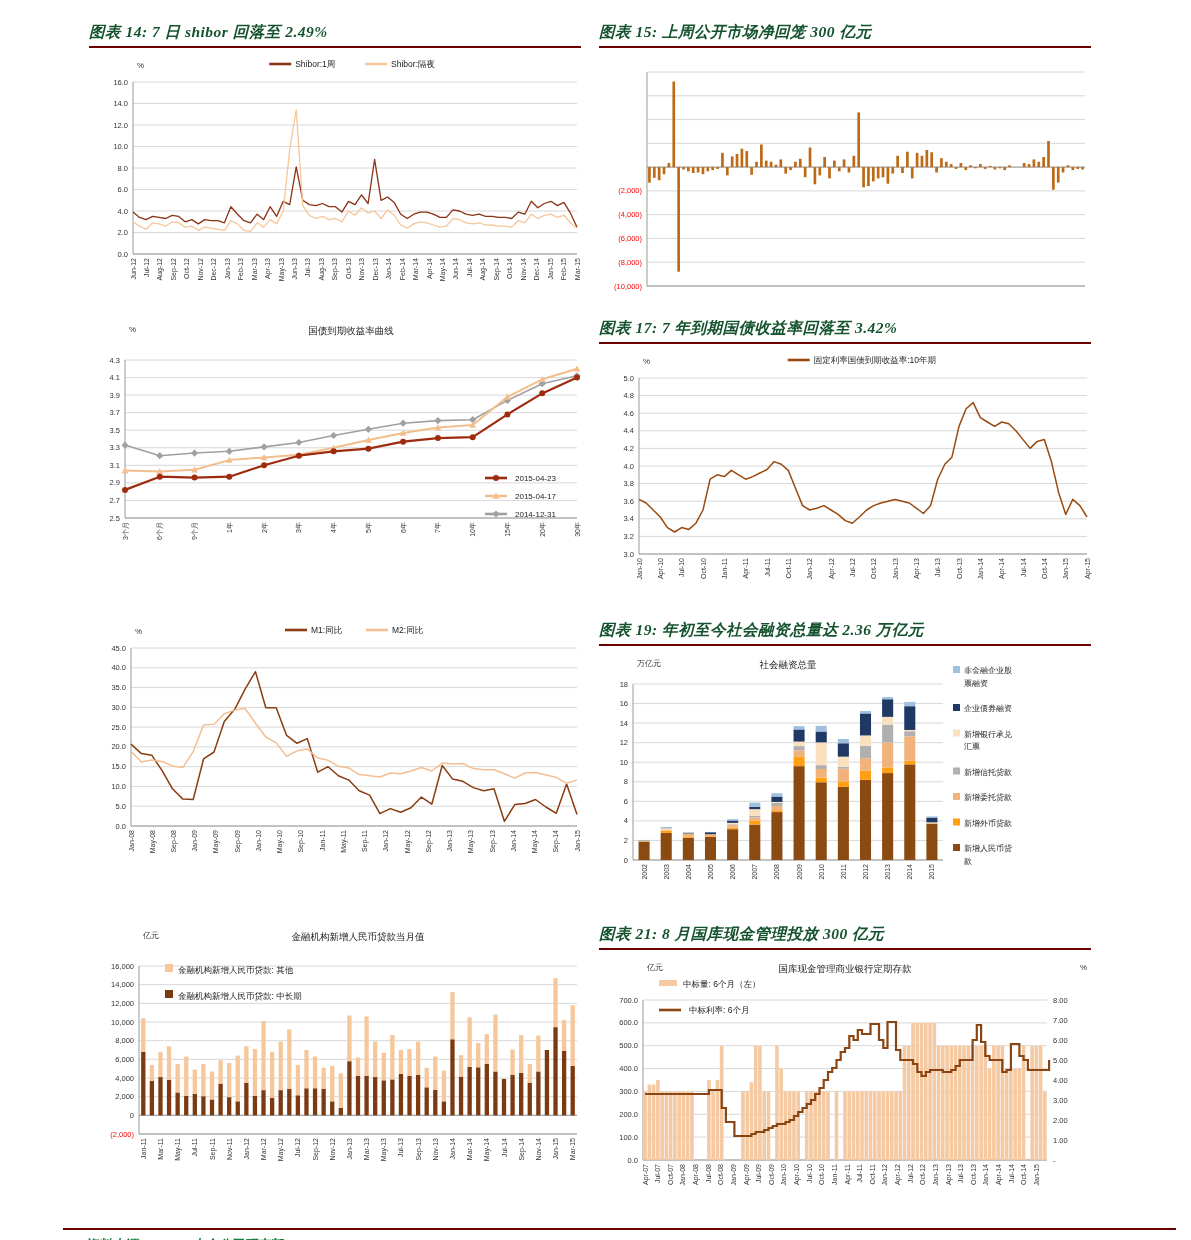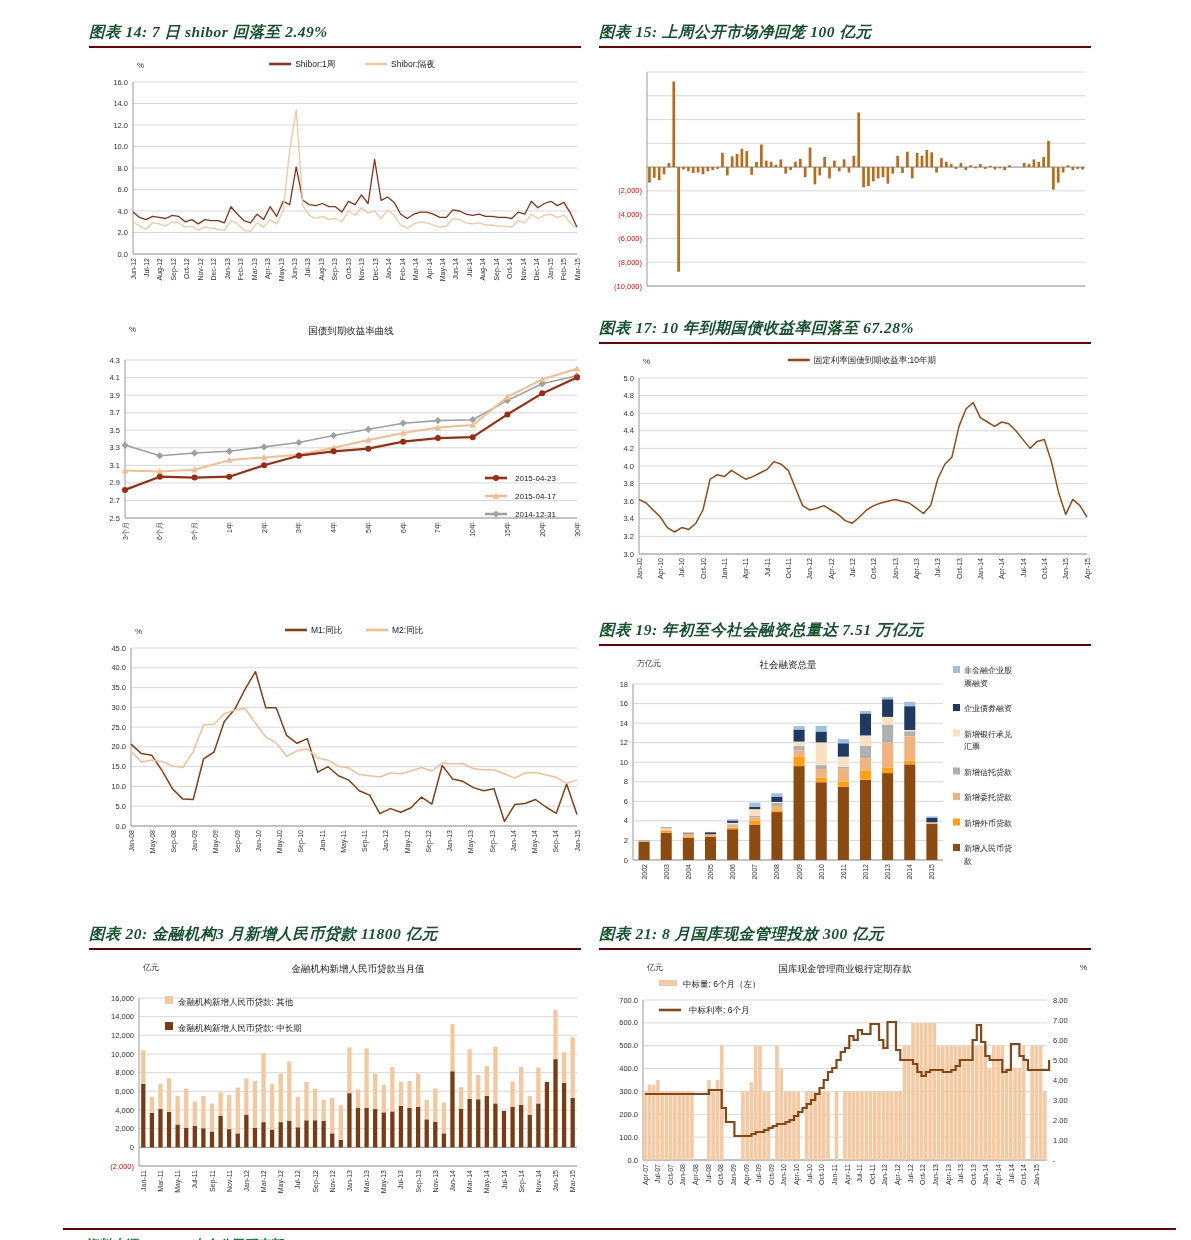--- a/index.html
+++ b/index.html
@@ -77,21 +77,21 @@
             <text transform="translate(494.5,206) rotate(-90)" text-anchor="end" font-size="7" fill="#333">Mar-15</text>
             <text x="52" y="16" text-anchor="start" font-size="8" fill="#333">%</text>
             <line x1="184.1875" y1="12" x2="206.1875" y2="12" stroke="#8A3317" stroke-width="2.6"></line>
             <text x="210.1875" y="15" text-anchor="start" font-size="8.5" fill="#222">Shibor:1周</text>
             <line x1="280.0875" y1="12" x2="302.0875" y2="12" stroke="#F6C79B" stroke-width="2.6"></line>
             <text x="306.0875" y="15" text-anchor="start" font-size="8.5" fill="#222">Shibor:隔夜</text>
           </g>
         </svg>
     </section>
     <section class="panel">
-      <h2 class="ptitle">图表 15: 上周公开市场净回笼 100 亿元</h2>
+      <h2 class="ptitle">图表 15: 上周公开市场净回笼 300 亿元</h2>
       <svg class="chart" width="500" height="250" viewBox="0 0 500 250">
           <g font-family="Liberation Sans, sans-serif">
             <line x1="52" y1="234.0" x2="490" y2="234.0" stroke="#D8D8D8" stroke-width="1"></line>
             <text x="47" y="236.5" text-anchor="end" font-size="7.5" fill="#FF0000">(10,000)</text>
             <line x1="52" y1="210.2" x2="490" y2="210.2" stroke="#D8D8D8" stroke-width="1"></line>
             <text x="47" y="212.7222222222222" text-anchor="end" font-size="7.5" fill="#FF0000">(8,000)</text>
             <line x1="52" y1="186.4" x2="490" y2="186.4" stroke="#D8D8D8" stroke-width="1"></line>
             <text x="47" y="188.94444444444446" text-anchor="end" font-size="7.5" fill="#FF0000">(6,000)</text>
             <line x1="52" y1="162.7" x2="490" y2="162.7" stroke="#D8D8D8" stroke-width="1"></line>
             <text x="47" y="165.16666666666669" text-anchor="end" font-size="7.5" fill="#FF0000">(4,000)</text>
@@ -288,21 +288,21 @@
             <line x1="400" y1="180" x2="422" y2="180" stroke="#F2BE8D" stroke-width="2.6"></line>
             <path d="M411 176.6L414.4 182.8L407.6 182.8Z" fill="#F2BE8D"></path>
             <text x="430" y="183" text-anchor="start" font-size="8" fill="#222">2015-04-17</text>
             <line x1="400" y1="198" x2="422" y2="198" stroke="#A0A0A0" stroke-width="2.6"></line>
             <path d="M411 194.4L414.6 198L411 201.6L407.4 198Z" fill="#A0A0A0"></path>
             <text x="430" y="201" text-anchor="start" font-size="8" fill="#222">2014-12-31</text>
           </g>
         </svg>
     </section>
     <section class="panel">
-      <h2 class="ptitle">图表 17: 10 年到期国债收益率回落至 67.28%</h2>
+      <h2 class="ptitle">图表 17: 7 年到期国债收益率回落至 3.42%</h2>
       <svg class="chart" width="500" height="256" viewBox="0 0 500 256">
           <g font-family="Liberation Sans, sans-serif">
             <line x1="44" y1="206.0" x2="492" y2="206.0" stroke="#D8D8D8" stroke-width="1"></line>
             <text x="39" y="208.5" text-anchor="end" font-size="7.5" fill="#333">3.0</text>
             <line x1="44" y1="188.4" x2="492" y2="188.4" stroke="#D8D8D8" stroke-width="1"></line>
             <text x="39" y="190.89999999999998" text-anchor="end" font-size="7.5" fill="#333">3.2</text>
             <line x1="44" y1="170.8" x2="492" y2="170.8" stroke="#D8D8D8" stroke-width="1"></line>
             <text x="39" y="173.3" text-anchor="end" font-size="7.5" fill="#333">3.4</text>
             <line x1="44" y1="153.2" x2="492" y2="153.2" stroke="#D8D8D8" stroke-width="1"></line>
             <text x="39" y="155.7" text-anchor="end" font-size="7.5" fill="#333">3.6</text>
@@ -402,21 +402,21 @@
             <text transform="translate(494.5,212) rotate(-90)" text-anchor="end" font-size="7" fill="#333">Jan-15</text>
             <text x="50" y="16" text-anchor="start" font-size="8" fill="#333">%</text>
             <line x1="199.975" y1="12" x2="221.975" y2="12" stroke="#8A3D10" stroke-width="2.6"></line>
             <text x="225.975" y="15" text-anchor="start" font-size="8.5" fill="#222">M1:同比</text>
             <line x1="281" y1="12" x2="303" y2="12" stroke="#F3BE92" stroke-width="2.6"></line>
             <text x="307" y="15" text-anchor="start" font-size="8.5" fill="#222">M2:同比</text>
           </g>
         </svg>
     </section>
     <section class="panel">
-      <h2 class="ptitle">图表 19: 年初至今社会融资总量达 7.51 万亿元</h2>
+      <h2 class="ptitle">图表 19: 年初至今社会融资总量达 2.36 万亿元</h2>
       <svg class="chart" width="500" height="258" viewBox="0 0 500 258">
           <g font-family="Liberation Sans, sans-serif">
             <line x1="38" y1="210.0" x2="348" y2="210.0" stroke="#D8D8D8" stroke-width="1"></line>
             <text x="33" y="212.5" text-anchor="end" font-size="7.5" fill="#333">0</text>
             <line x1="38" y1="190.4" x2="348" y2="190.4" stroke="#D8D8D8" stroke-width="1"></line>
             <text x="33" y="192.94444444444443" text-anchor="end" font-size="7.5" fill="#333">2</text>
             <line x1="38" y1="170.9" x2="348" y2="170.9" stroke="#D8D8D8" stroke-width="1"></line>
             <text x="33" y="173.38888888888889" text-anchor="end" font-size="7.5" fill="#333">4</text>
             <line x1="38" y1="151.3" x2="348" y2="151.3" stroke="#D8D8D8" stroke-width="1"></line>
             <text x="33" y="153.83333333333334" text-anchor="end" font-size="7.5" fill="#333">6</text>
@@ -555,21 +555,20 @@
             <text x="369" y="150" text-anchor="start" font-size="8" fill="#222">新增委托贷款</text>
             <rect x="358" y="168.5" width="7" height="7" fill="#FFA013"></rect>
             <text x="369" y="175.5" text-anchor="start" font-size="8" fill="#222">新增外币贷款</text>
             <rect x="358" y="194" width="7" height="7" fill="#8A4A12"></rect>
             <text x="369" y="201" text-anchor="start" font-size="8" fill="#222">新增人民币贷</text>
             <text x="369" y="213.5" text-anchor="start" font-size="8" fill="#222">款</text>
           </g>
         </svg>
     </section>
     <section class="panel">
-      <h2 class="ptitle">图表 20: 金融机构3 月新增人民币贷款 11800 亿元</h2>
       <svg class="chart" width="500" height="264" viewBox="0 0 500 264">
           <g font-family="Liberation Sans, sans-serif">
             <line x1="54" y1="212.0" x2="492" y2="212.0" stroke="#D8D8D8" stroke-width="1"></line>
             <text x="49" y="214.5" text-anchor="end" font-size="7.5" fill="#FF0000">(2,000)</text>
             <line x1="54" y1="193.3" x2="492" y2="193.3" stroke="#D8D8D8" stroke-width="1"></line>
             <text x="49" y="195.83333333333331" text-anchor="end" font-size="7.5" fill="#333">0</text>
             <line x1="54" y1="174.7" x2="492" y2="174.7" stroke="#D8D8D8" stroke-width="1"></line>
             <text x="49" y="177.16666666666666" text-anchor="end" font-size="7.5" fill="#333">2,000</text>
             <line x1="54" y1="156.0" x2="492" y2="156.0" stroke="#D8D8D8" stroke-width="1"></line>
             <text x="49" y="158.5" text-anchor="end" font-size="7.5" fill="#333">4,000</text>

